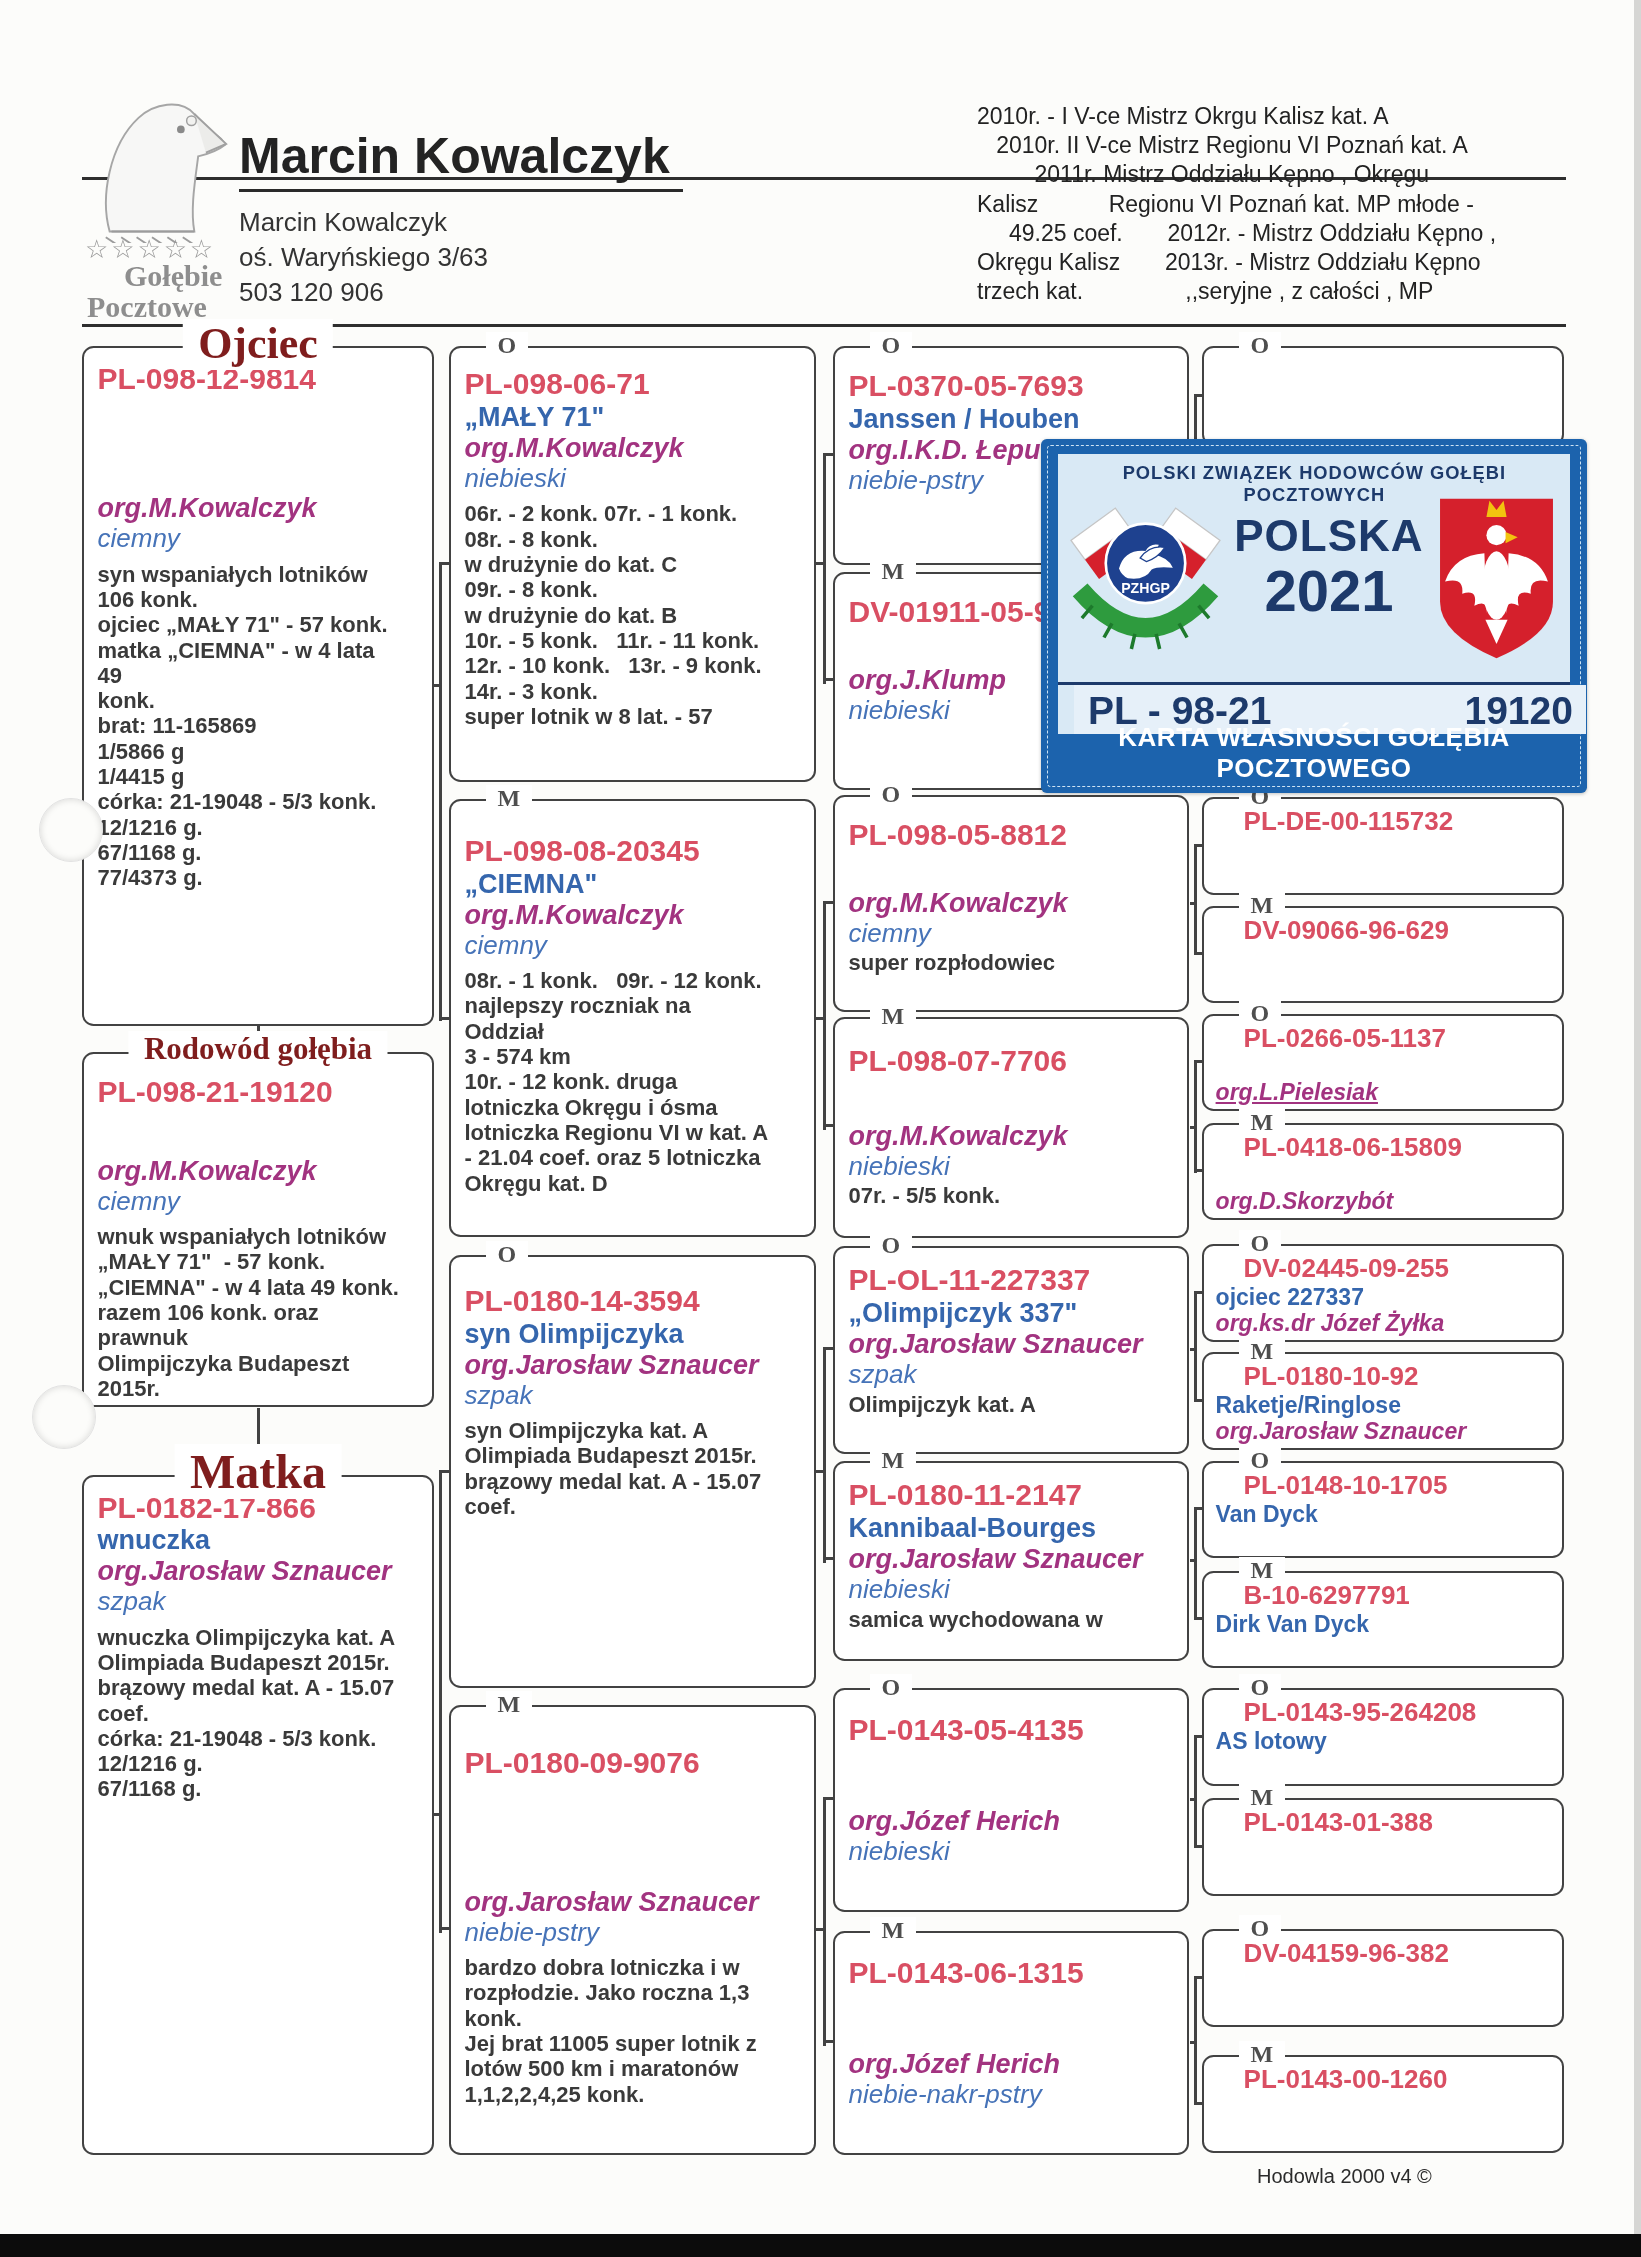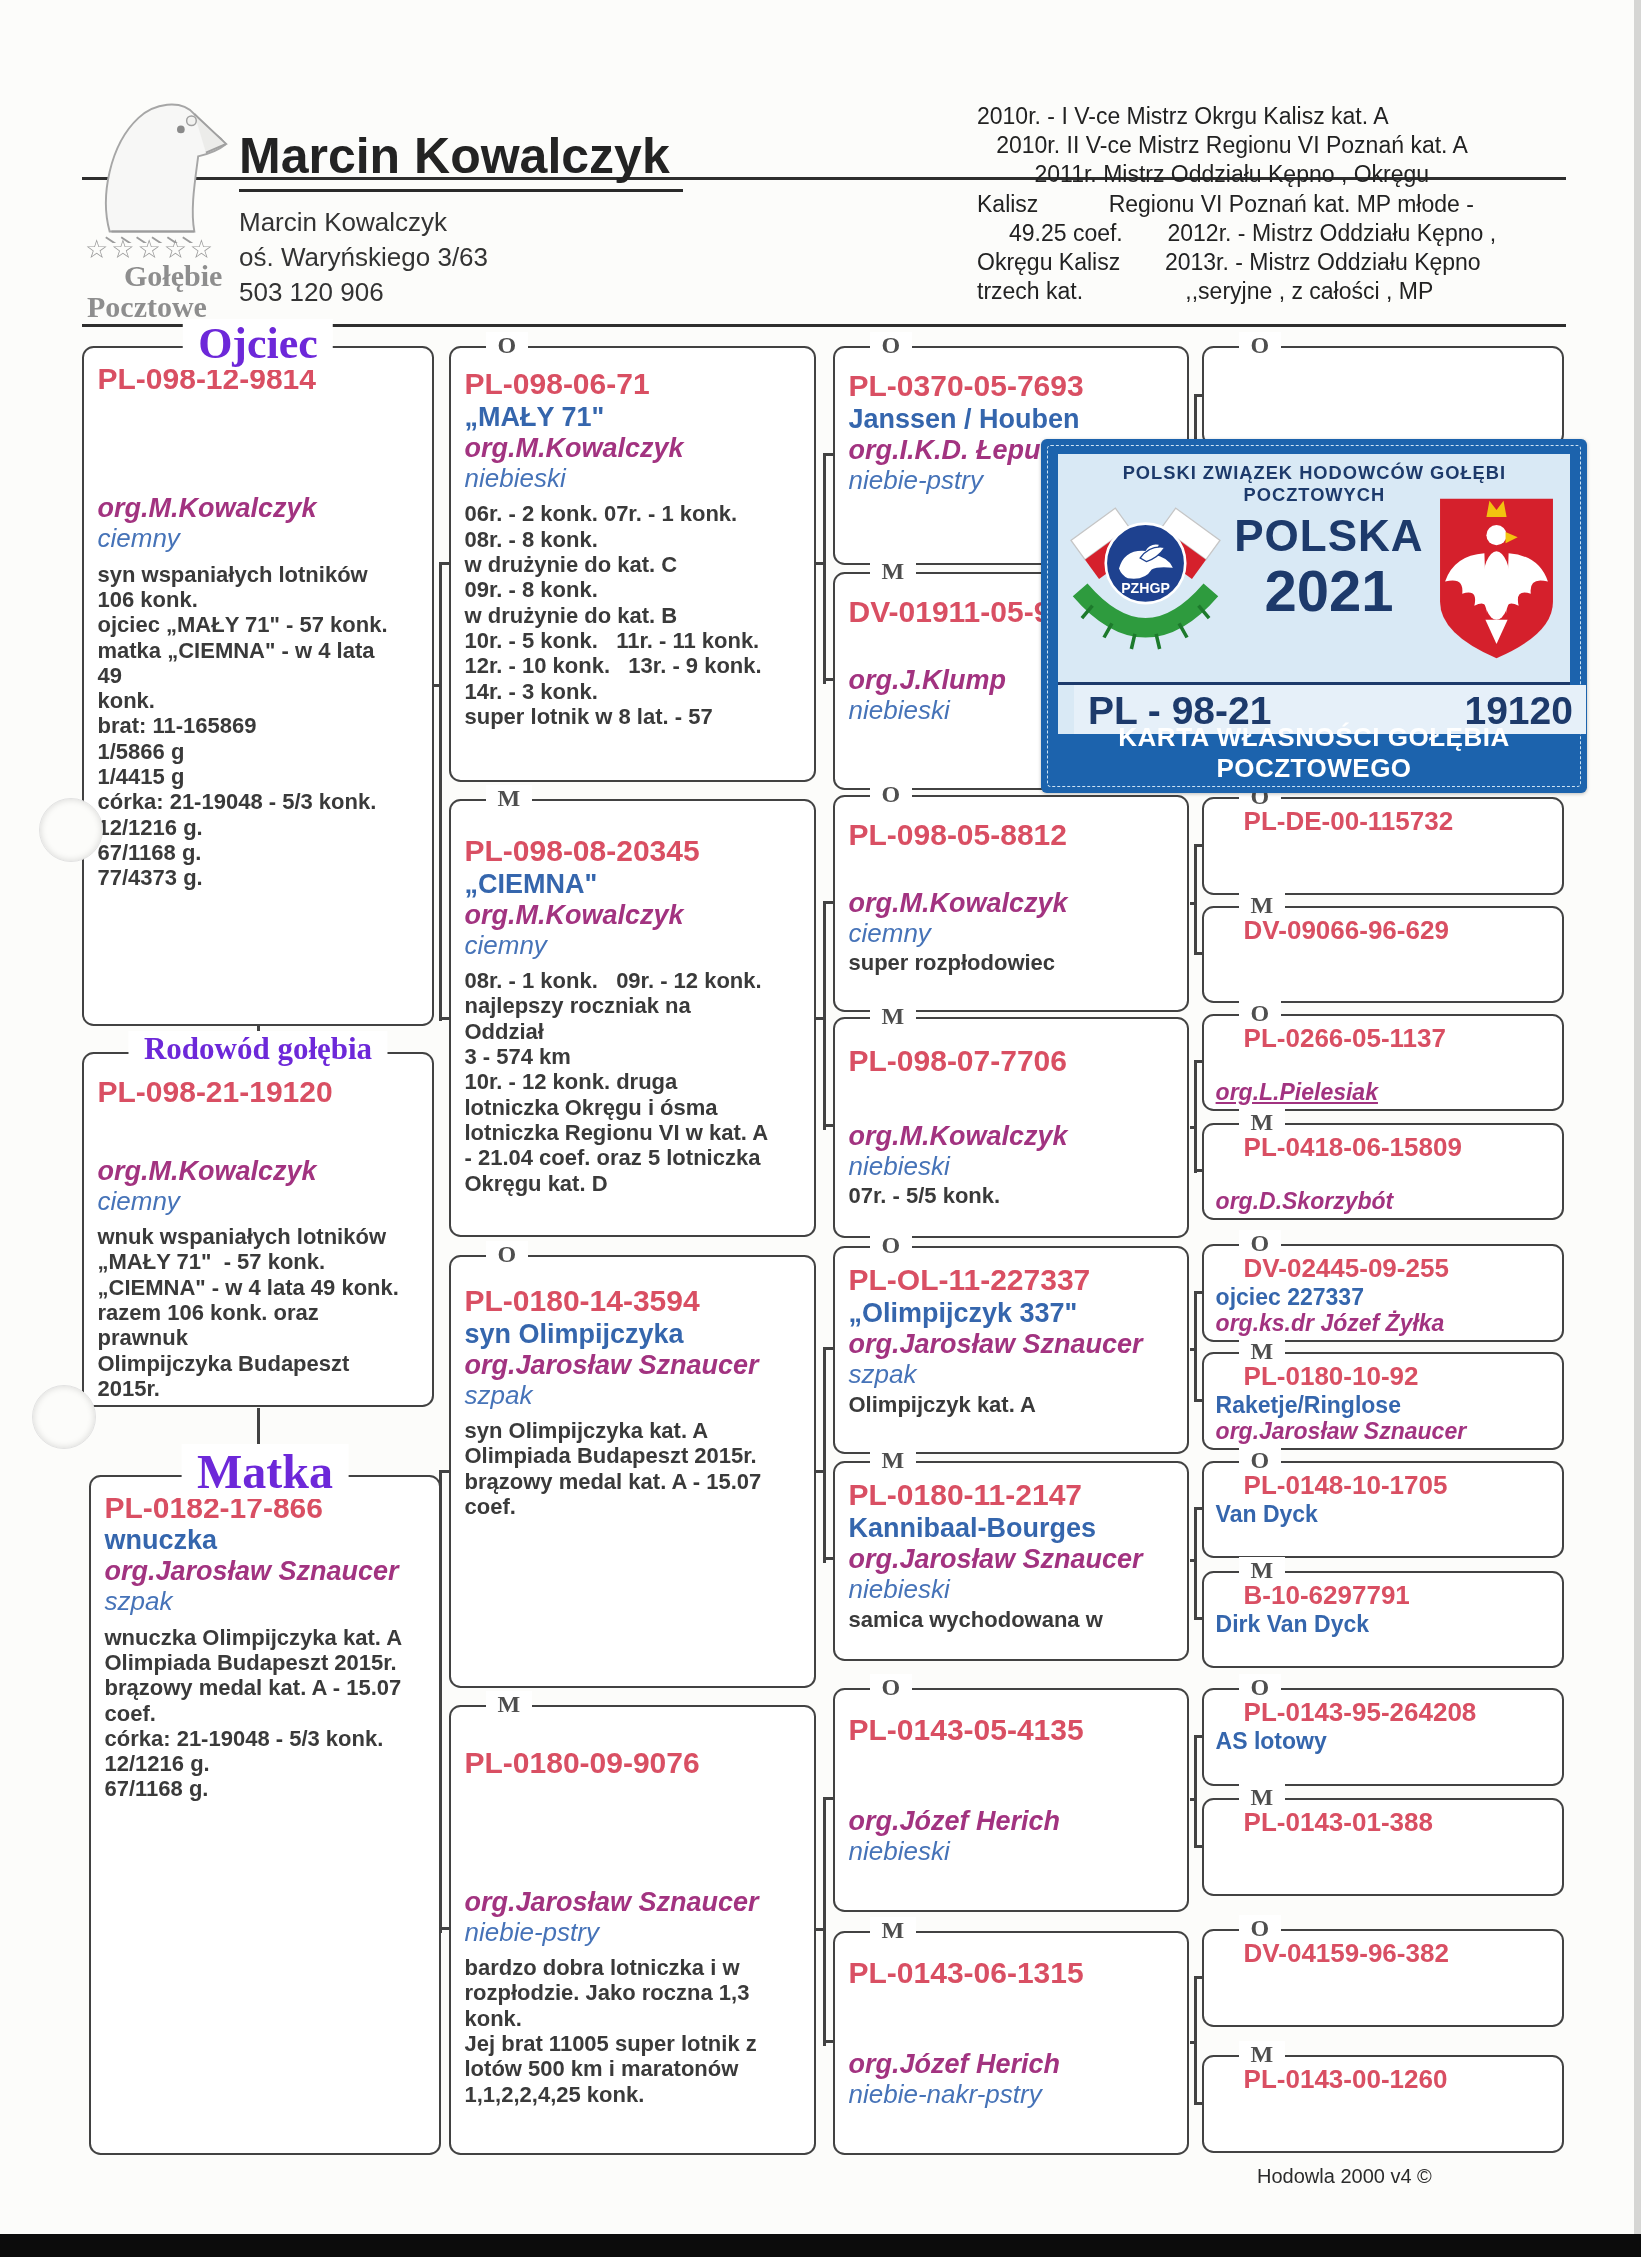--- a/index.html
+++ b/index.html
@@ -6,21 +6,21 @@
   .page{position:relative;width:1641px;height:2257px;background:#fcfcfa;overflow:hidden;
         font-family:"Liberation Sans",sans-serif;color:#333;}
   .rule{position:absolute;height:2.9px;background:#2e2e2e;}
   
   .b{position:absolute;background:#fff;border:2.4px solid #424242;border-radius:11.6px;
      box-sizing:border-box;padding:13.5px;z-index:2;}
   .b>div{line-height:1.15;}
   .tag{position:absolute;top:-16.4px;left:35px;background:#fff;padding:0 11.6px;
        font-family:"Liberation Serif",serif;font-size:24px;font-weight:bold;color:#4e4e4e;line-height:1.05;}
   .sect{position:absolute;left:50%;transform:translateX(-50%);background:#fff;padding:0 15.4px;
-        font-family:"Liberation Serif",serif;font-weight:bold;color:#6d28d9;line-height:1;white-space:nowrap;}
+        font-family:"Liberation Serif",serif;font-weight:bold;color:#7f1d1d;line-height:1;white-space:nowrap;}
   .ring{font-size:30px;font-weight:bold;color:#d94f63;}
   .name{font-size:27px;font-weight:bold;color:#3566ad;}
   .org{font-size:27px;font-weight:bold;font-style:italic;color:#a23380;}
   .clr{font-size:26px;font-style:italic;color:#4673b8;}
   .bodytext{font-size:22px;font-weight:bold;color:#3a3a3a;white-space:pre-wrap;line-height:1.17;margin-top:7.7px;}
   .sm{padding:7.7px 11.6px;}
   .sm .ring{font-size:26px;margin-left:28px;}
   .sm .name{font-size:23px;}
   .sm .org{font-size:23px;}
   
@@ -177,21 +177,21 @@
     <div class="clr">ciemny</div>
     <div class="bodytext">wnuk wspaniałych lotników
 „MAŁY 71"  - 57 konk.
 „CIEMNA" - w 4 lata 49 konk.
 razem 106 konk. oraz
 prawnuk
 Olimpijczyka Budapeszt
 2015r.</div>
   </div>
 
-  <div class="b" style="left:89px;top:1475px;width:352px;height:680px;">
+  <div class="b" style="left:82px;top:1475px;width:352px;height:680px;">
     <div class="sect" style="top:-33px;font-size:48px;">Matka</div>
     <div class="ring">PL-0182-17-866</div>
     <div class="name">wnuczka</div>
     <div class="org">org.Jarosław Sznaucer</div>
     <div class="clr">szpak</div>
     <div class="bodytext">wnuczka Olimpijczyka kat. A
 Olimpiada Budapeszt 2015r.
 brązowy medal kat. A - 15.07
 coef.
 córka: 21-19048 - 5/3 konk.

